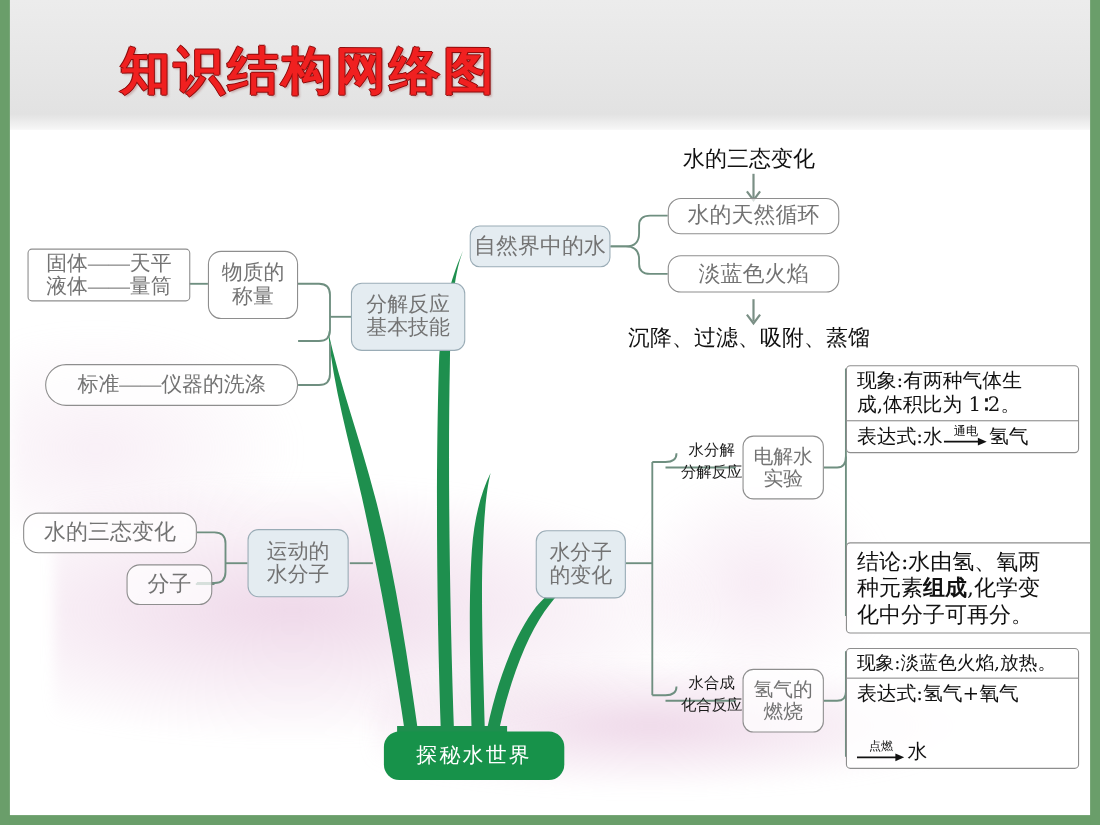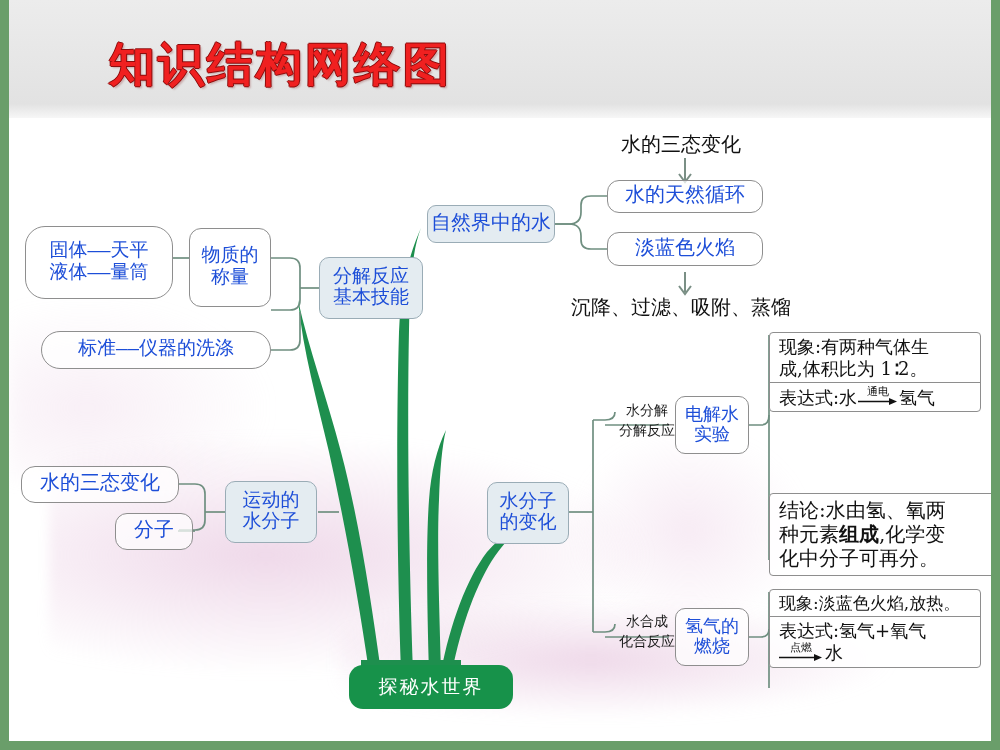--- a/index.html
+++ b/index.html
@@ -65,22 +65,22 @@
   
   #wires { position:absolute; left:0; top:0; width:1000px; height:750px; pointer-events:none; }
 
   
   .node {
     position: absolute;
     box-sizing: border-box;
     display: flex; flex-direction: column;
     align-items: center; justify-content: center;
     text-align: right;
-    font-family: Liberation Mono, monospace;
-    color: #1d4ed8;
+    font-family: Liberation Serif, serif;
+    color: #737373;
     line-height: 1.12;
     white-space: nowrap;
   }
   .box {
     border: 1.6px solid #8e8e8e;
     border-radius: 12px;
     background: rgba(255,255,255,.72);
   }
   .box-blue {
     border: 1.6px solid #9aacb6;
@@ -205,26 +205,26 @@
     <g stroke="#7a8f85" stroke-width="2" fill="none">
       <path d="M676,158 V180"></path>
       <path d="M670,174 l6,8 l6,-8"></path>
     </g>
     <g stroke="#7a8f85" stroke-width="2" fill="none">
       <path d="M676,272 V292"></path>
       <path d="M670,286 l6,8 l6,-8"></path>
     </g>
   </svg>
 
-  <div class="node box" style="left:16px; top:226px; width:148px; height:73px; font-size:19px; border-radius:20px;">
+  <div class="node box" style="left:16px; top:226px; width:148px; height:48px; font-size:19px; border-radius:4px;">
     <div>固体——天平</div>
     <div>液体——量筒</div>
   </div>
 
-  <div class="node box" style="left:180px; top:228px; width:82px; height:79px; font-size:19px;">
+  <div class="node box" style="left:180px; top:228px; width:82px; height:62px; font-size:19px;">
     <div>物质的</div>
     <div>称量</div>
   </div>
 
   <div class="node box" style="left:32px; top:331px; width:230px; height:38px; font-size:19px; border-radius:19px;">
     <div>标准——仪器的洗涤</div>
   </div>
 
   <div class="node box-blue" style="left:310px; top:257px; width:104px; height:62px; font-size:19px;">
     <div>分解反应</div>
@@ -316,21 +316,21 @@
   </div>
 
   <div class="card" style="left:760px; top:589px; width:212px; font-size:18px;">
     <div class="row">
       <div style="font-size:17px;">现象:淡蓝色火焰,放热。</div>
     </div>
     <div class="row">
       <div>表达式:氢气+氧气</div>
       <div style="display:flex; align-items:flex-end;">
         <span class="arrow-line" style="margin:0 2px 2px 0; text-align:center;">
-          <span style="display:block; font-size:11px; line-height:11px;">点燃</span>
+          <span style="display:block; font-size:11px; line-height:11px;margin-top:31px;">点燃</span>
           <svg width="44" height="9" viewBox="0 0 44 9" style="display:block;">
             <path d="M0,4.5 H37" stroke="#111" stroke-width="1.6"></path>
             <path d="M35,1 L43,4.5 L35,8 Z" fill="#111"></path>
           </svg>
         </span>
         <span>水</span>
       </div>
     </div>
   </div>
 

